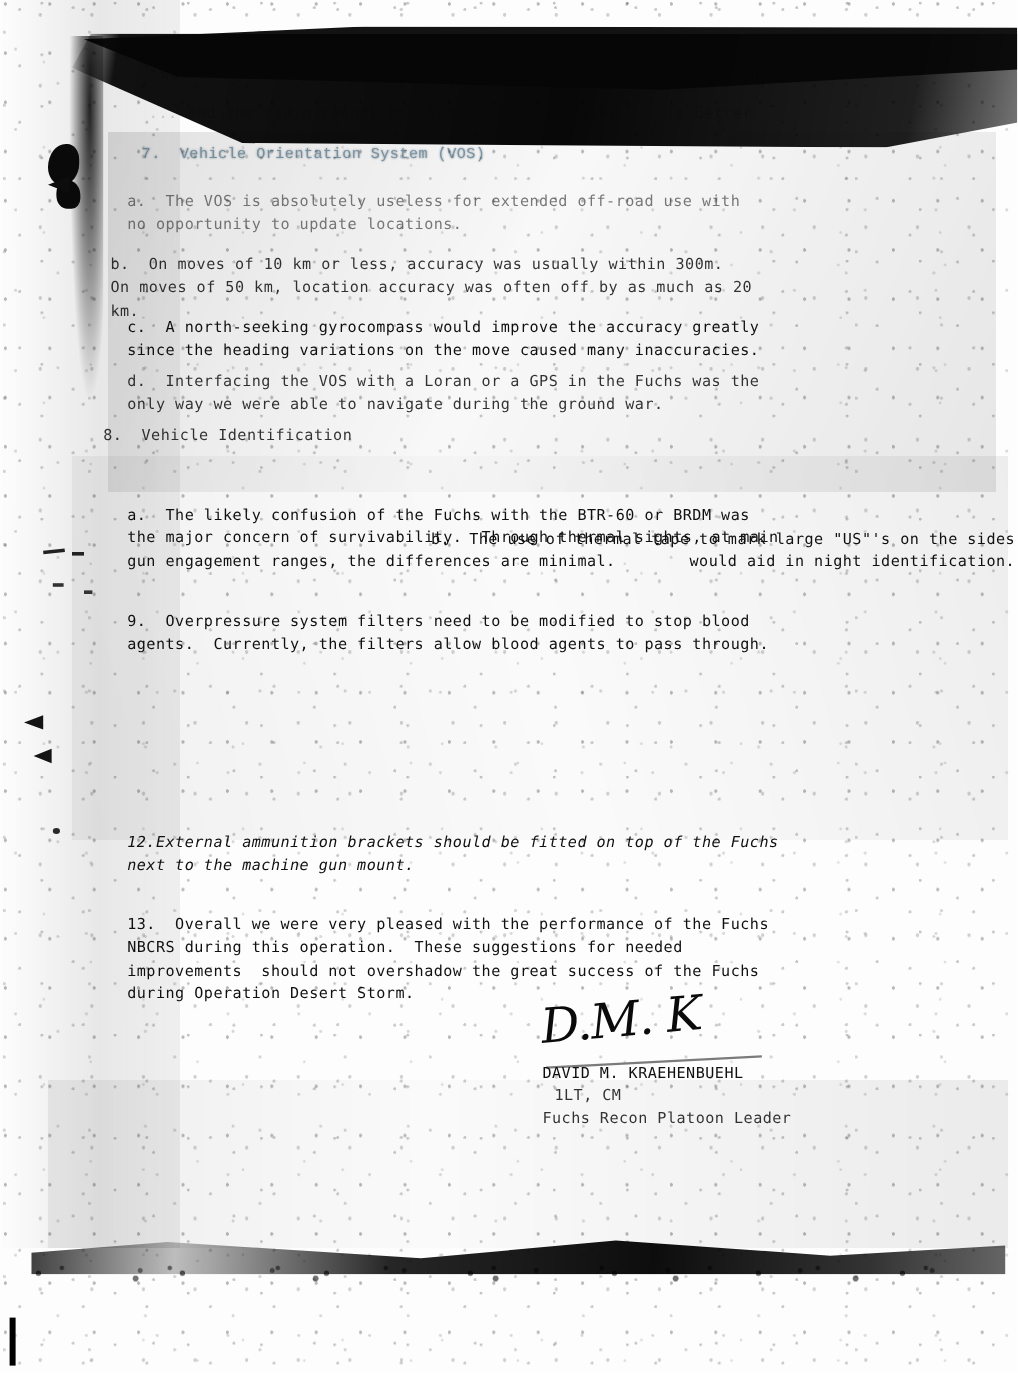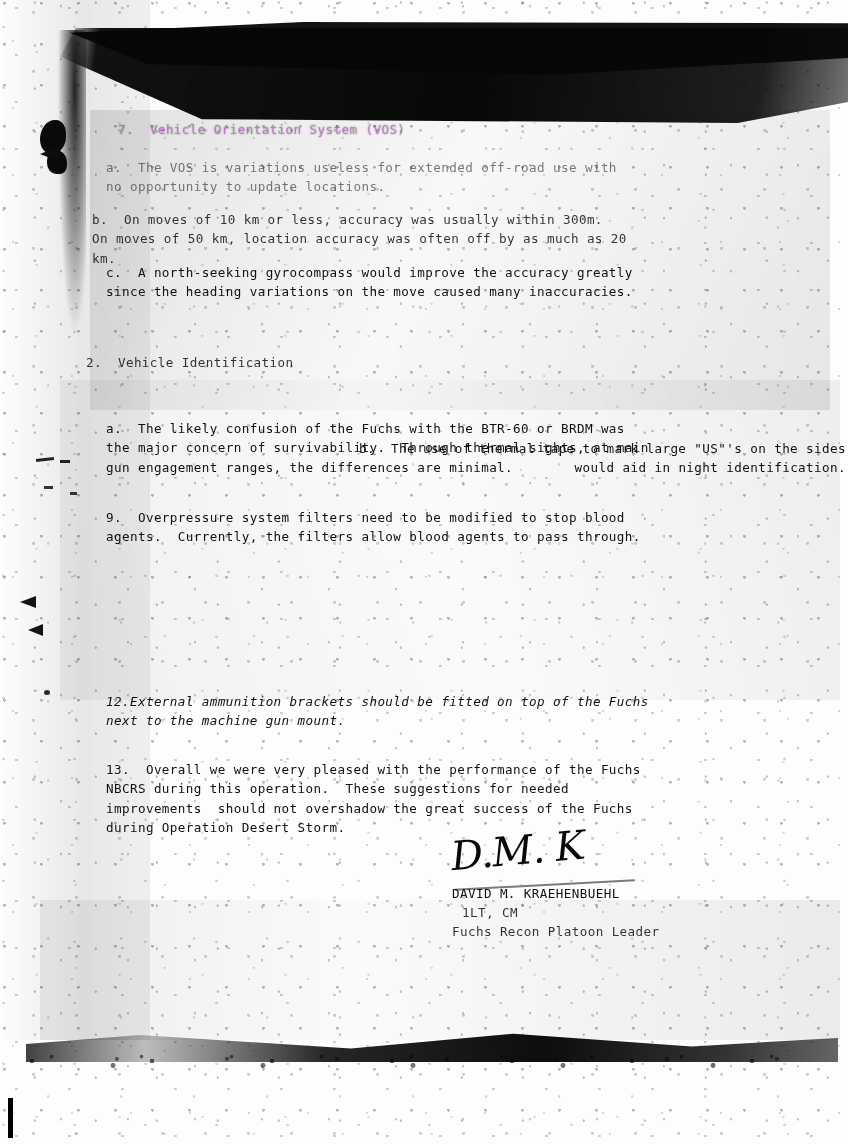--- a/index.html
+++ b/index.html
@@ -165,23 +165,24 @@
   }
   .para { position: absolute; white-space: pre; }
   .para.wrap { white-space: pre-wrap; }
 
   
   .faint   { opacity: .85; }
   .fainter { opacity: .62; }
 
   
   .knockout {
-    color: #a21caf;
+    color: #0c4a6e;
     opacity: .55;
     text-shadow: 0 0 2px rgba(0,0,0,.8);
+    font-family: Liberation Mono, monospace;
   }
   .knockout-dim {
     color: #9a9a9a;
     opacity: .45;
   }
 
   
   .signature {
     position: absolute;
     left: 452px; top: 838px;
@@ -220,36 +221,38 @@
   <div class="doc-text">
 
     
     <div class="para wrap knockout-dim" style="left:134px; top:52px; width:700px;">was the case with the Fuchs systems, ... suggestions were given</div>
     <div class="para wrap knockout-dim" style="left:124px; top:84px; width:720px;">... and the radio cannot be used as a ... locator ... is better</div>
 
     
     <div class="para wrap knockout" style="left:118px; top:120px; width:700px;">7.  Vehicle Orientation System (VOS)</div>
 
     
-    <div class="para wrap fainter" style="left:106px; top:158px; width:730px; color:#2a2a2a;">a.  The VOS is variations useless for extended off-road use with
+    <div class="para wrap fainter" style="left:106px; top:158px; width:730px; color:#2a2a2a;">a.  The VOS is absolutely useless for extended off-road use with
 no opportunity to update locations.</div>
 
     
     <div class="para wrap faint" style="left:92px; top:210px; width:740px;">b.  On moves of 10 km or less, accuracy was usually within 300m.
 On moves of 50 km, location accuracy was often off by as much as 20
 km.</div>
 
     
     <div class="para wrap" style="left:106px; top:263px; width:740px;">c.  A north-seeking gyrocompass would improve the accuracy greatly
 since the heading variations on the move caused many inaccuracies.</div>
 
     
-
-    
-    <div class="para wrap faint" style="left:86px; top:353px; width:740px;">2.  Vehicle Identification</div>
+    <div class="para wrap faint" style="left:106px; top:308px; width:740px;">d.  Interfacing the VOS with a Loran or a GPS in the Fuchs was the
+only way we were able to navigate during the ground war.</div>
+
+    
+    <div class="para wrap faint" style="left:86px; top:353px; width:740px;">8.  Vehicle Identification</div>
 
     
     <div class="para wrap" style="left:106px; top:389px; width:740px;margin-top:30px;">a.  The likely confusion of the Fuchs with the BTR-60 or BRDM was
 the major concern of survivability.  Through thermal sights, at main
 gun engagement ranges, the differences are minimal.</div>
 
     
     <div class="para wrap" style="left:106px; top:439px; width:740px;text-align:right;">b.  The use of thermal tape to mark large "US"'s on the sides
 would aid in night identification.</div>
 

